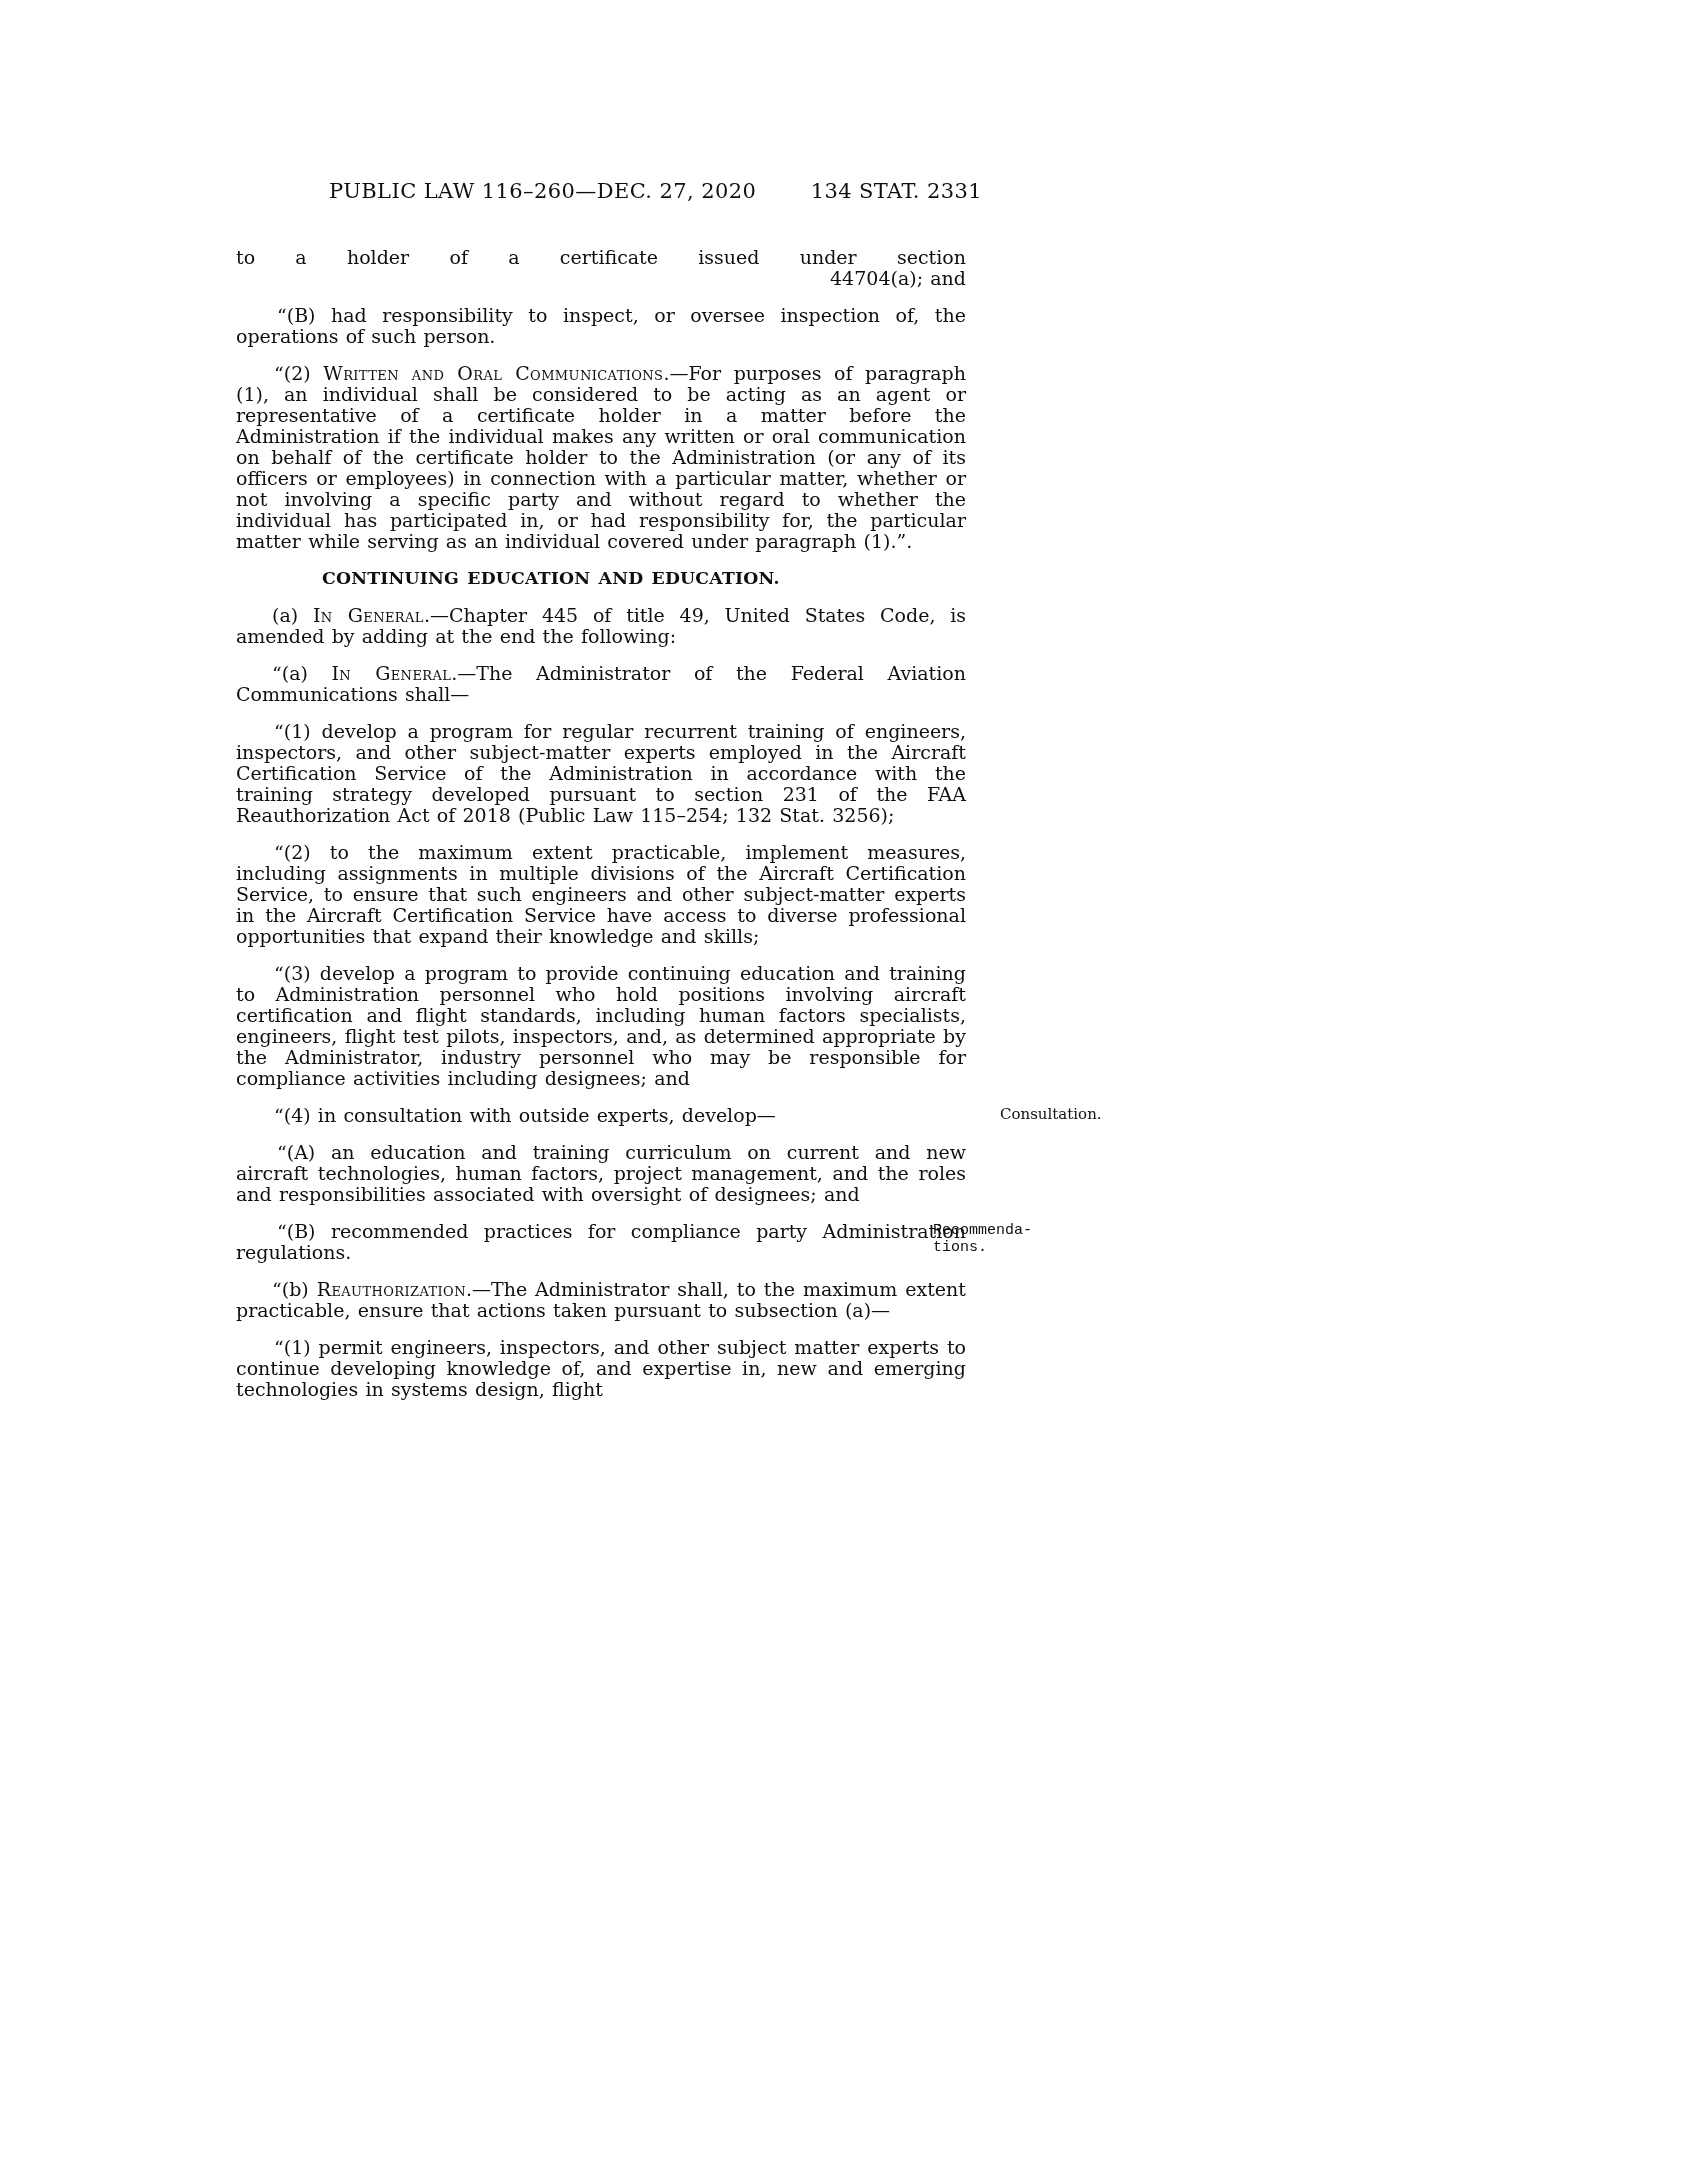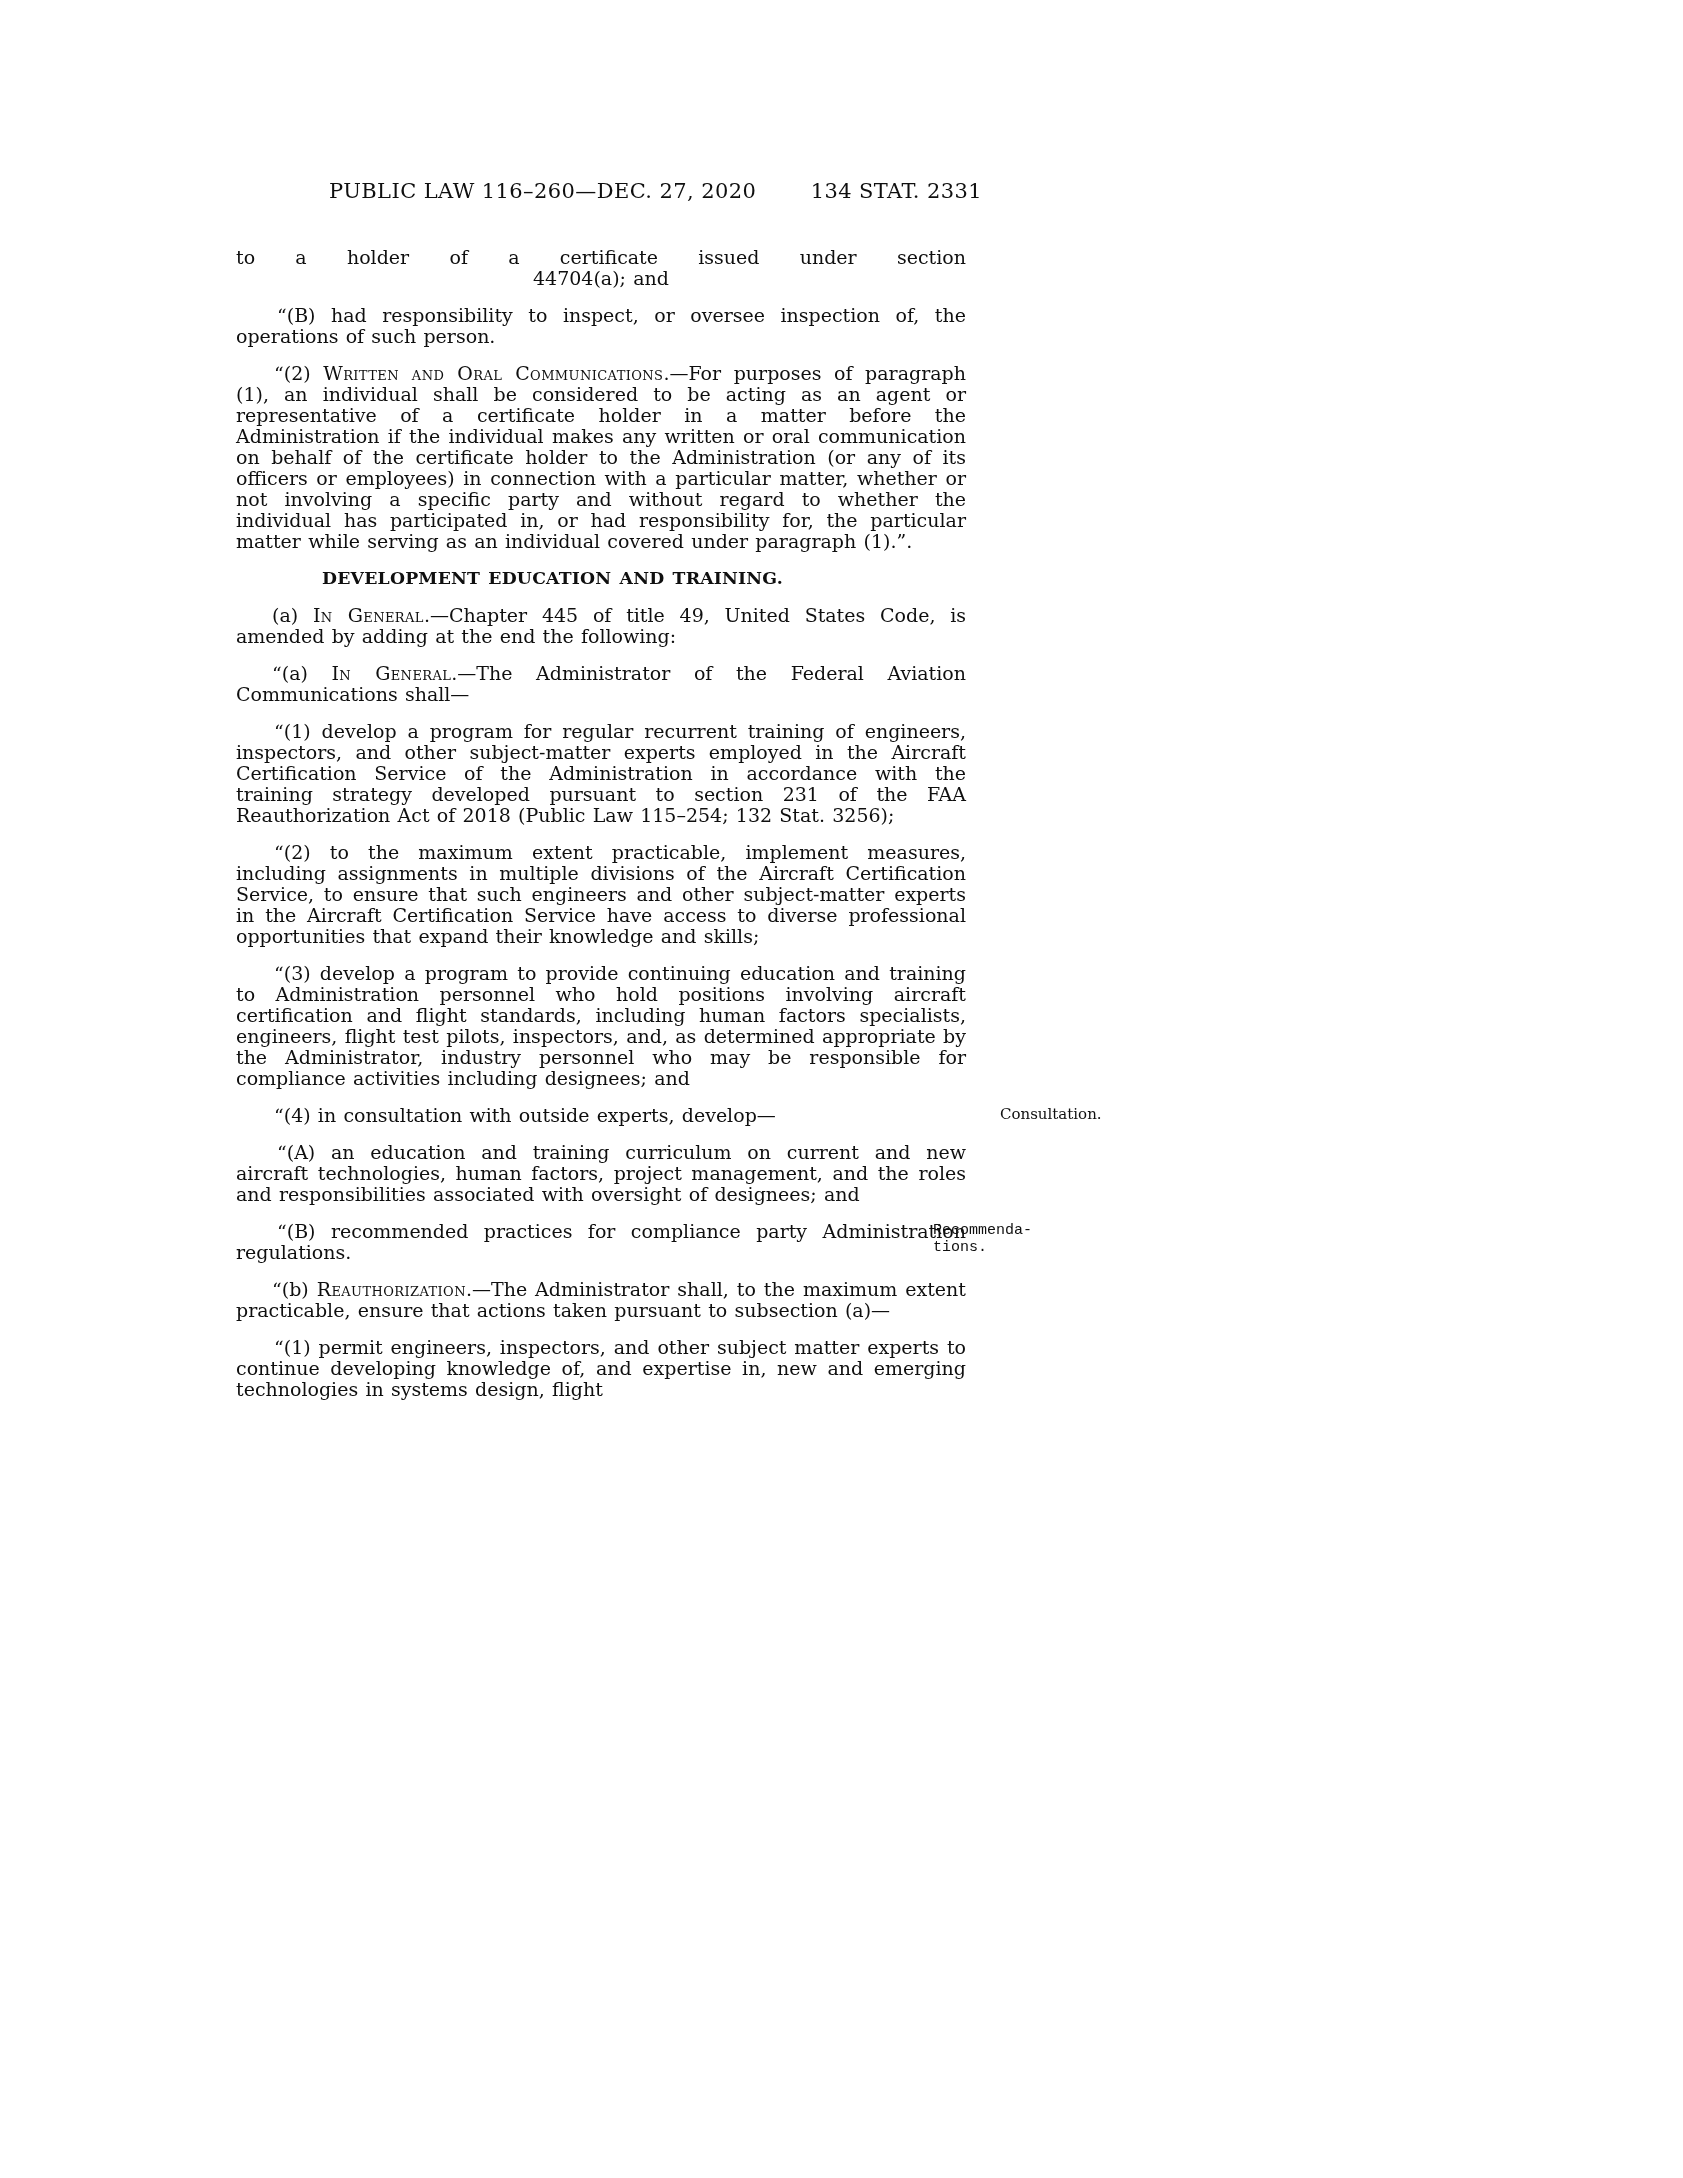--- a/index.html
+++ b/index.html
@@ -42,21 +42,21 @@
 
   p.para { position: relative; margin: 16px; }
 
   
   .p0 { margin-left: 0;     text-indent: 36px; }
   .p1 { margin-left: 36px;  text-indent: 38px; }
   .p2 { margin-left: 73px;  text-indent: 41px; }
   .cont3 { margin-left: 114px; text-indent: 0; }
 
   .cont3 .l1 { display: block; text-align: justify; text-align-last: justify; }
-  .cont3 .l2 { display: block; text-align: center; }
+  .cont3 .l2 { display: block; text-align: right; }
 
   .sc { font-variant: small-caps; letter-spacing: 0.4px; }
 
   
   .sec-head {
     position: relative;
     margin: 13px 0 10px 0;
     font-size: 17.3px;
     line-height: 21px;
     font-weight: bold;
@@ -108,21 +108,21 @@
   <p class="para cont3">
     <span class="l1">to a holder of a certificate issued under section</span>
     <span class="l2">44704(a); and</span>
   </p>
 
   <p class="para p2">“(B) had responsibility to inspect, or oversee inspection of, the operations of such person.</p>
 
   <p class="para p1"><span>“(2) </span><span class="sc">Written and Oral Communications</span><span>.—For purposes of paragraph (1), an individual shall be considered to be acting as an agent or representative of a certificate holder in a matter before the Administration if the individual makes any written or oral communication on behalf of the certificate holder to the Administration (or any of its officers or employees) in connection with a particular matter, whether or not involving a specific party and without regard to whether the individual has participated in, or had responsibility for, the particular matter while serving as an individual covered under paragraph (1).”.</span></p>
 
   <h2 class="sec-head">
-    <span class="l2">DEVELOPMENT EDUCATION AND TRAINING.</span>
+    <span class="l2">CONTINUING EDUCATION AND EDUCATION.</span>
   </h2>
 
   <p class="para p0"><span>(a) </span><span class="sc">In General</span><span>.—Chapter 445 of title 49, United States Code, is amended by adding at the end the following:</span></p>
 
 
   <p class="para p0"><span>“(a) </span><span class="sc">In General</span><span>.—The Administrator of the Federal Aviation Communications shall—</span></p>
 
   <p class="para p1">“(1) develop a program for regular recurrent training of engineers, inspectors, and other subject-matter experts employed in the Aircraft Certification Service of the Administration in accordance with the training strategy developed pursuant to section 231 of the FAA Reauthorization Act of 2018 (Public Law 115–254; 132 Stat. 3256);</p>
 
   <p class="para p1">“(2) to the maximum extent practicable, implement measures, including assignments in multiple divisions of the Aircraft Certification Service, to ensure that such engineers and other subject-matter experts in the Aircraft Certification Service have access to diverse professional opportunities that expand their knowledge and skills;</p>

